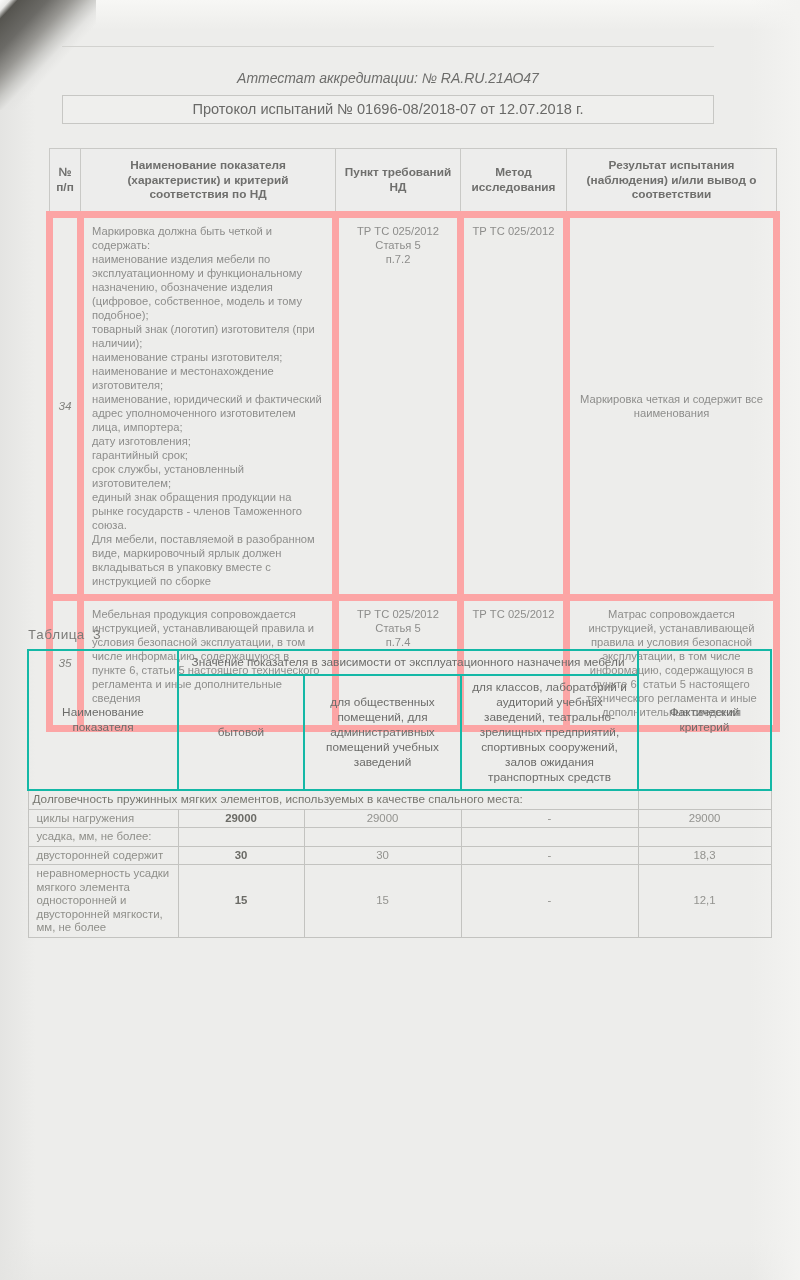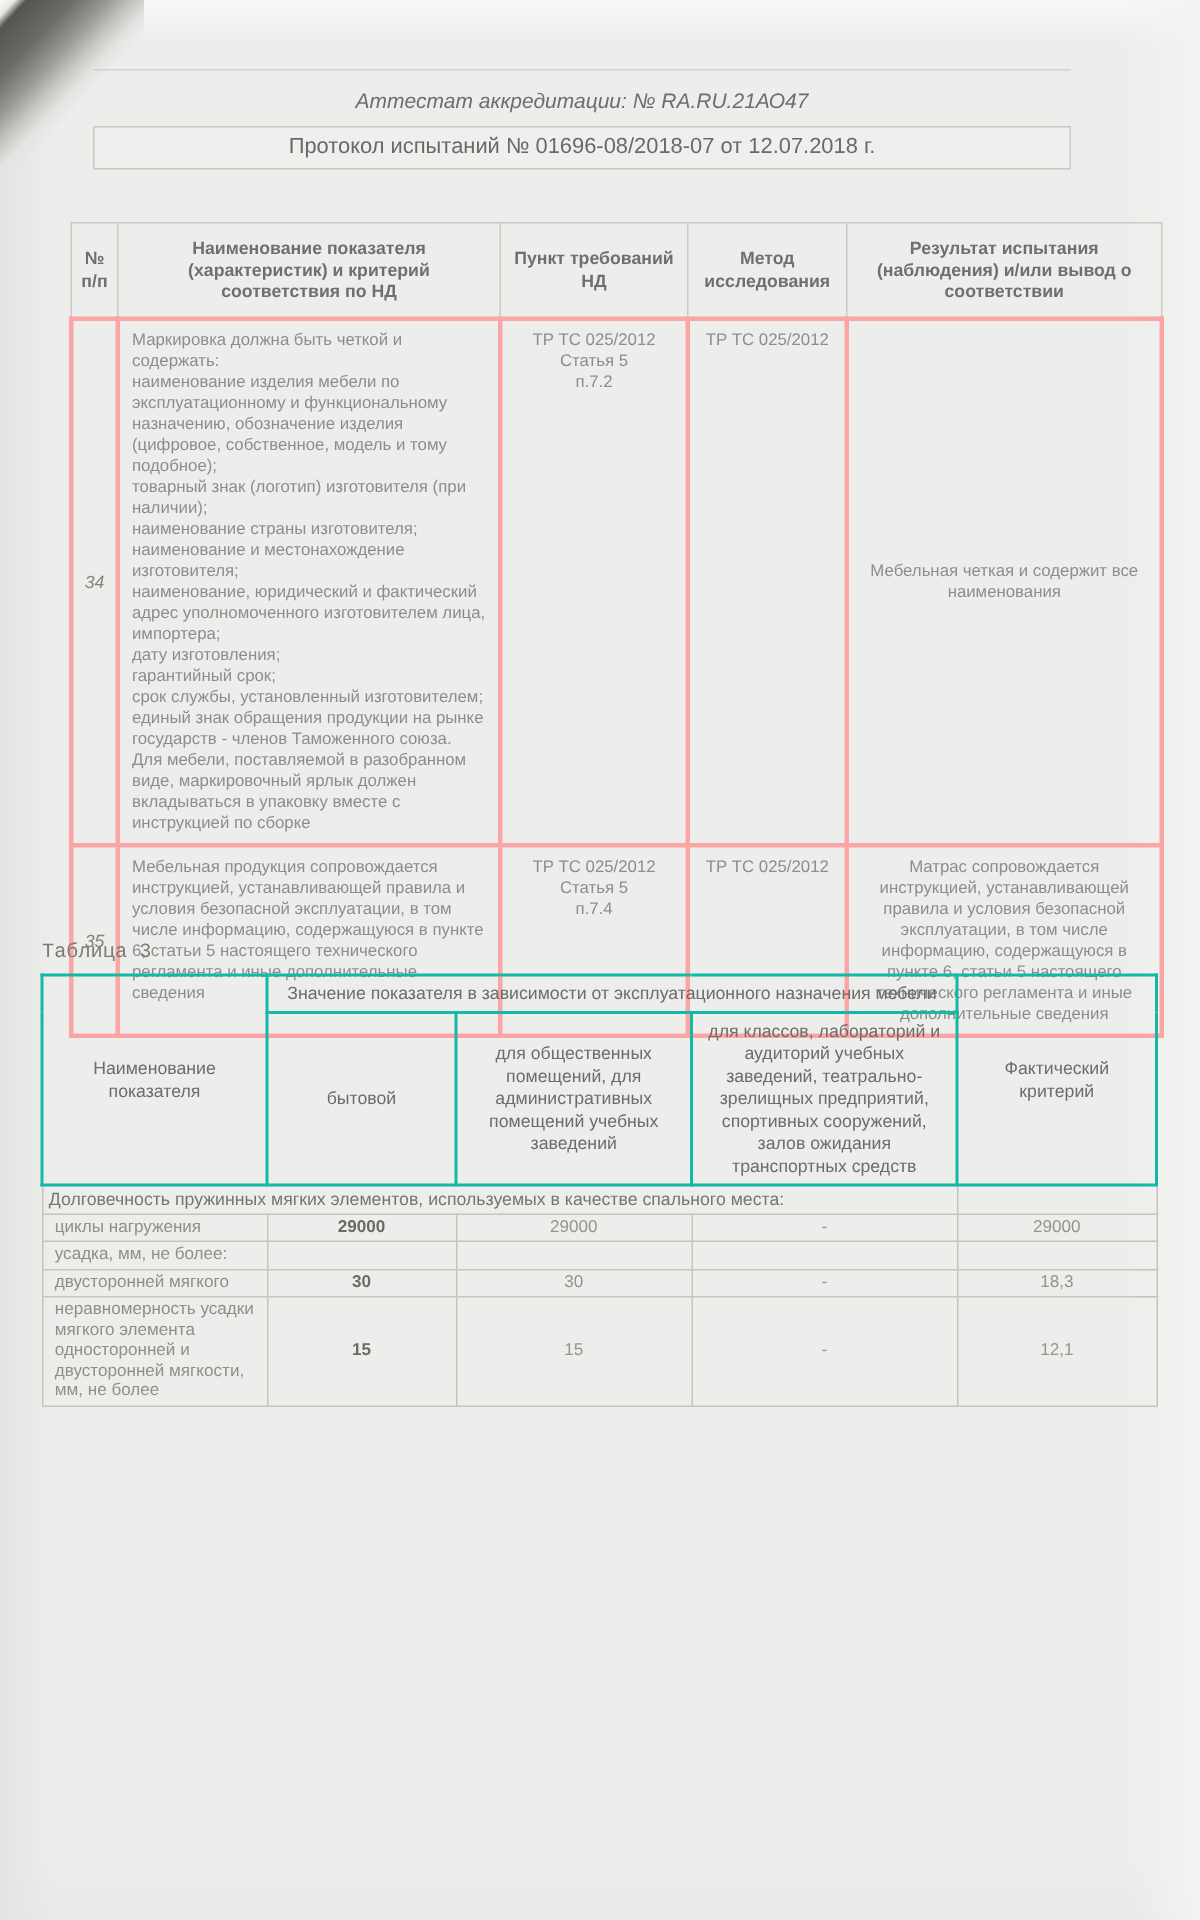--- a/index.html
+++ b/index.html
@@ -12,29 +12,29 @@
   }
   .page{position:absolute;inset:0;}
   
   .edge-shade{position:absolute;inset:0;pointer-events:none;
     background:linear-gradient(90deg,#e4e4e2 0,rgba(237,237,235,0) 35px,rgba(237,237,235,0) 750px,#f3f3f1 800px);}
   
   .corner-fold{position:absolute;top:0;left:0;width:96px;height:110px;
     background:linear-gradient(133deg,#fbfbfa 0%,#e8e8e6 5%,#55544f 9%,#6b6a66 24%,#989793 36%,#c9c9c6 46%,#e4e4e2 53%,rgba(237,237,235,0) 60%);}
   .header-block{position:absolute;top:46px;left:62px;width:652px;border-top:1px solid #d2d2cf;padding-top:9px;}
   .lab-name{font-style:italic;color:#676765;font-size:14.6px;line-height:17px;text-align:center;letter-spacing:.2px;}
-  .accreditation{font-style:italic;color:#6d6d6b;font-size:14px;text-align:center;margin-top:3px;}
+  .accreditation{font-style:italic;color:#6d6d6b;font-size:14px;text-align:center;margin-top:14px;}
   .protocol-box{margin-top:9px;border:1px solid #c7c7c4;padding:5px 4px 6px 4px;text-align:center;
     color:#696967;font-size:14.6px;background:rgba(244,244,242,.35);}
   table{border-collapse:collapse;table-layout:fixed;}
   
   .t1{position:absolute;top:148px;left:46px;width:727px;}
   .t1 th{border:1px solid #c9c9c6;color:#6f6f6d;font-weight:700;font-size:11.8px;line-height:14.5px;
     padding:9px 6px;text-align:center;vertical-align:middle;background:rgba(240,240,238,.3);}
-  .t1 td{border:3px solid #fca5a5;color:#8d8d8b;font-size:11.2px;line-height:14px;padding:6px 8px;vertical-align:top;}
+  .t1 td{border:7px solid #fca5a5;color:#8d8d8b;font-size:11.2px;line-height:14px;padding:6px 8px;vertical-align:top;}
   .t1 td.num{font-style:italic;text-align:center;vertical-align:middle;color:#83837f;font-size:11.8px;padding:2px;}
   .pre{white-space:pre-line;}
   .center{text-align:center;}
   .vmid{vertical-align:middle !important;}
   
   .t3-title{position:absolute;top:628px;left:28px;color:#7b7b78;font-size:13.5px;font-family:Liberation Mono, monospace;}
   .t3{position:absolute;top:649px;left:27px;width:743px;}
   .t3 th{border:2px solid #14b8a6;color:#6c6c6a;font-weight:400;font-size:11.8px;line-height:15px;
     padding:4px 6px;text-align:center;vertical-align:middle;}
   .t3 td{border:1px solid #c3c3c0;color:#93938f;font-size:11.4px;line-height:13.5px;padding:2px 8px;vertical-align:middle;}
@@ -86,21 +86,21 @@
 наименование, юридический и фактический адрес уполномоченного изготовителем лица, импортера;
 дату изготовления;
 гарантийный срок;
 срок службы, установленный изготовителем;
 единый знак обращения продукции на рынке государств - членов Таможенного союза.
 Для мебели, поставляемой в разобранном виде, маркировочный ярлык должен вкладываться в упаковку вместе с инструкцией по сборке</td>
         <td class="pre center">ТР ТС 025/2012
 Статья 5
 п.7.2</td>
         <td class="center">ТР ТС 025/2012</td>
-        <td class="center vmid">Мебельная четкая и содержит все наименования</td>
+        <td class="center vmid">Маркировка четкая и содержит все наименования</td>
       </tr>
       <tr>
         <td class="num">35</td>
         <td>Мебельная продукция сопровождается инструкцией, устанавливающей правила и условия безопасной эксплуатации, в том числе информацию, содержащуюся в пункте 6, статьи 5 настоящего технического регламента и иные дополнительные сведения</td>
         <td class="pre center">ТР ТС 025/2012
 Статья 5
 п.7.4</td>
         <td class="center">ТР ТС 025/2012</td>
         <td class="center">Матрас сопровождается инструкцией, устанавливающей правила и условия безопасной эксплуатации, в том числе информацию, содержащуюся в пункте 6, статьи 5 настоящего технического регламента и иные дополнительные сведения</td>
       </tr>
@@ -142,21 +142,21 @@
         <td class="val">29000</td>
       </tr>
       <tr>
         <td class="rowlabel">усадка, мм, не более:</td>
         <td class="val"></td>
         <td class="val"></td>
         <td class="val"></td>
         <td class="val"></td>
       </tr>
       <tr>
-        <td class="rowlabel">двусторонней мягкого</td>
+        <td class="rowlabel">двусторонней содержит</td>
         <td class="val-bold">30</td>
         <td class="val">30</td>
         <td class="val">-</td>
         <td class="val">18,3</td>
       </tr>
       <tr>
         <td class="rowlabel">неравномерность усадки мягкого элемента односторонней и двусторонней мягкости, мм, не более</td>
         <td class="val-bold">15</td>
         <td class="val">15</td>
         <td class="val">-</td>

